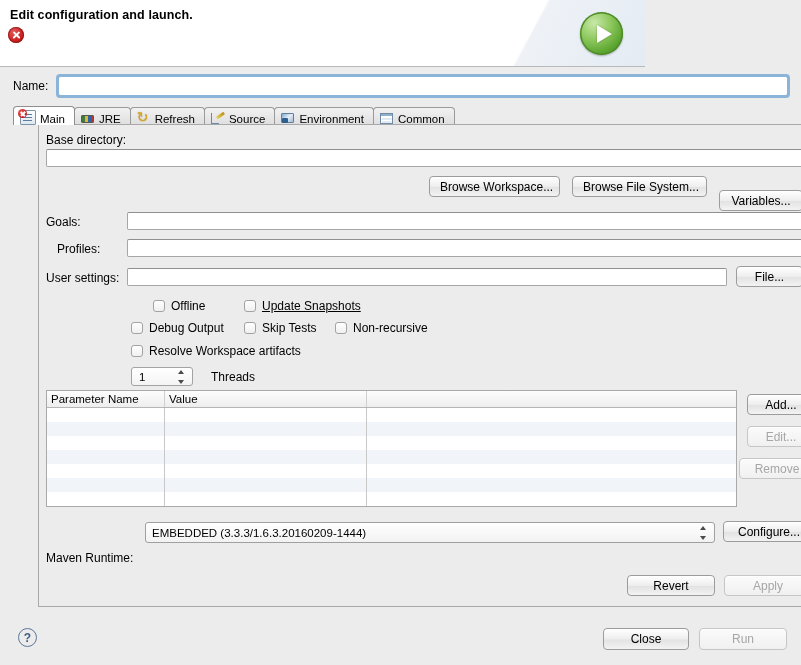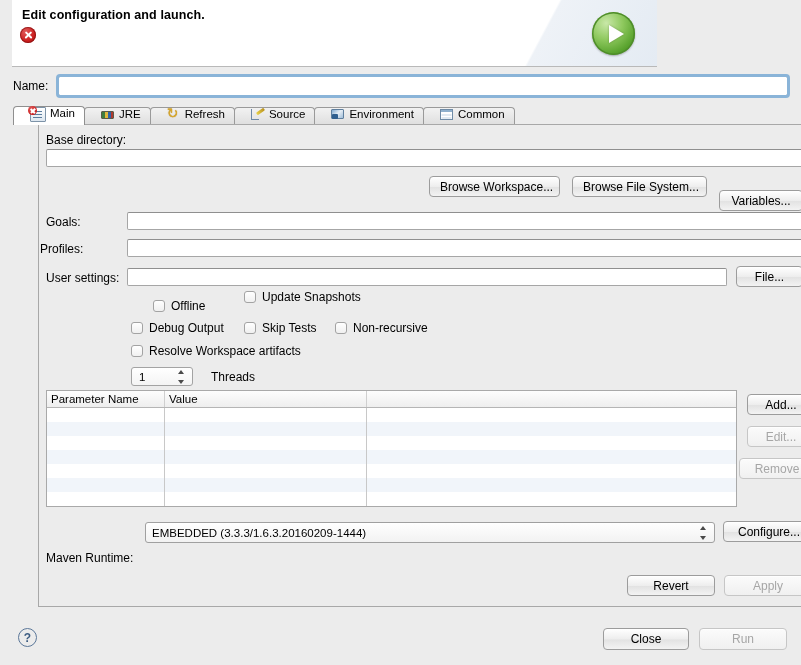--- a/index.html
+++ b/index.html
@@ -13,21 +13,21 @@
     font-family: "Liberation Sans", sans-serif;
     font-size: 12px;
     color: #000;
     overflow: hidden;
     position: relative;
   }
 
   
   .header {
     position: absolute;
-    left: 12px; top: 0;
+    left: 0; top: 0;
     width: 645px;
     height: 67px;
     background: #ffffff;
     border-bottom: 1px solid #b9b9b9;
     box-sizing: border-box;
     overflow: hidden;
   }
   .header-deco {
     position: absolute;
     right: 0; top: 0;
@@ -122,23 +122,23 @@
   .tabbar {
     position: absolute;
     left: 13px; top: 106px;
     width: 775px; height: 19px;
     display: flex;
     align-items: flex-end;
   }
   .tab {
     height: 18px;
     display: flex;
-    align-items: flex-start;
+    align-items: flex-end;
     gap: 4px;
-    padding: 0 9px 0 16px;
+    padding: 0 9px 0 6px;
     border: 1px solid #9a9a9a;
     border-bottom: none;
     border-radius: 4px 4px 0 0;
     background: linear-gradient(#f2f2f2, #dedede);
     font-size: 11.5px;
     margin-right: -1px;
     box-sizing: border-box;
     position: relative;
     white-space: nowrap;
   }
@@ -483,32 +483,32 @@
   <div class="abs lbl" style="left:7px; top:8px;">Base directory:</div>
   <input class="txt abs" style="left: 7px; top: 24px; width: 757px;" type="text" value="">
 
   <button class="btn abs" style="left:533px; top:51px; width:135px;">Browse File System...</button>
   <button class="btn abs" style="left:390px; top:51px; width:131px;">Browse Workspace...</button>
   <button class="btn abs" style="left:680px; top:65px; width:84px;">Variables...</button>
 
   <div class="abs lbl" style="left:7px; top:90px;">Goals:</div>
   <input class="txt abs" style="left: 88px; top: 87px; width: 676px;" type="text" value="">
 
-  <div class="abs lbl" style="left:1px; top:117px;">Profiles:</div>
+  <div class="abs lbl" style="left:18px; top:117px;">Profiles:</div>
   <input class="txt abs" style="left: 88px; top: 114px; width: 676px;" type="text" value="">
 
   <div class="abs lbl" style="left:7px; top:146px;">User settings:</div>
   <input class="txt abs" style="left: 88px; top: 143px; width: 600px;" type="text" value="">
   <button class="btn abs" style="left:697px; top:141px; width:67px;">File...</button>
 
   <div class="cb-row" style="left:92px; top:174px;padding-left:22px;">
     <span class="cbox"></span>
     <span class="cb-label">Offline</span>
   </div>
-  <div class="cb-row" style="left:205px; top:165px;">
+  <div class="cb-row" style="left:205px; top:174px;text-decoration:underline;">
     <span class="cbox"></span>
     <span class="cb-label">Update Snapshots</span>
   </div>
 
   <div class="cb-row" style="left:92px; top:196px;">
     <span class="cbox"></span>
     <span class="cb-label">Debug Output</span>
   </div>
   <div class="cb-row" style="left:205px; top:196px;">
     <span class="cbox"></span>

